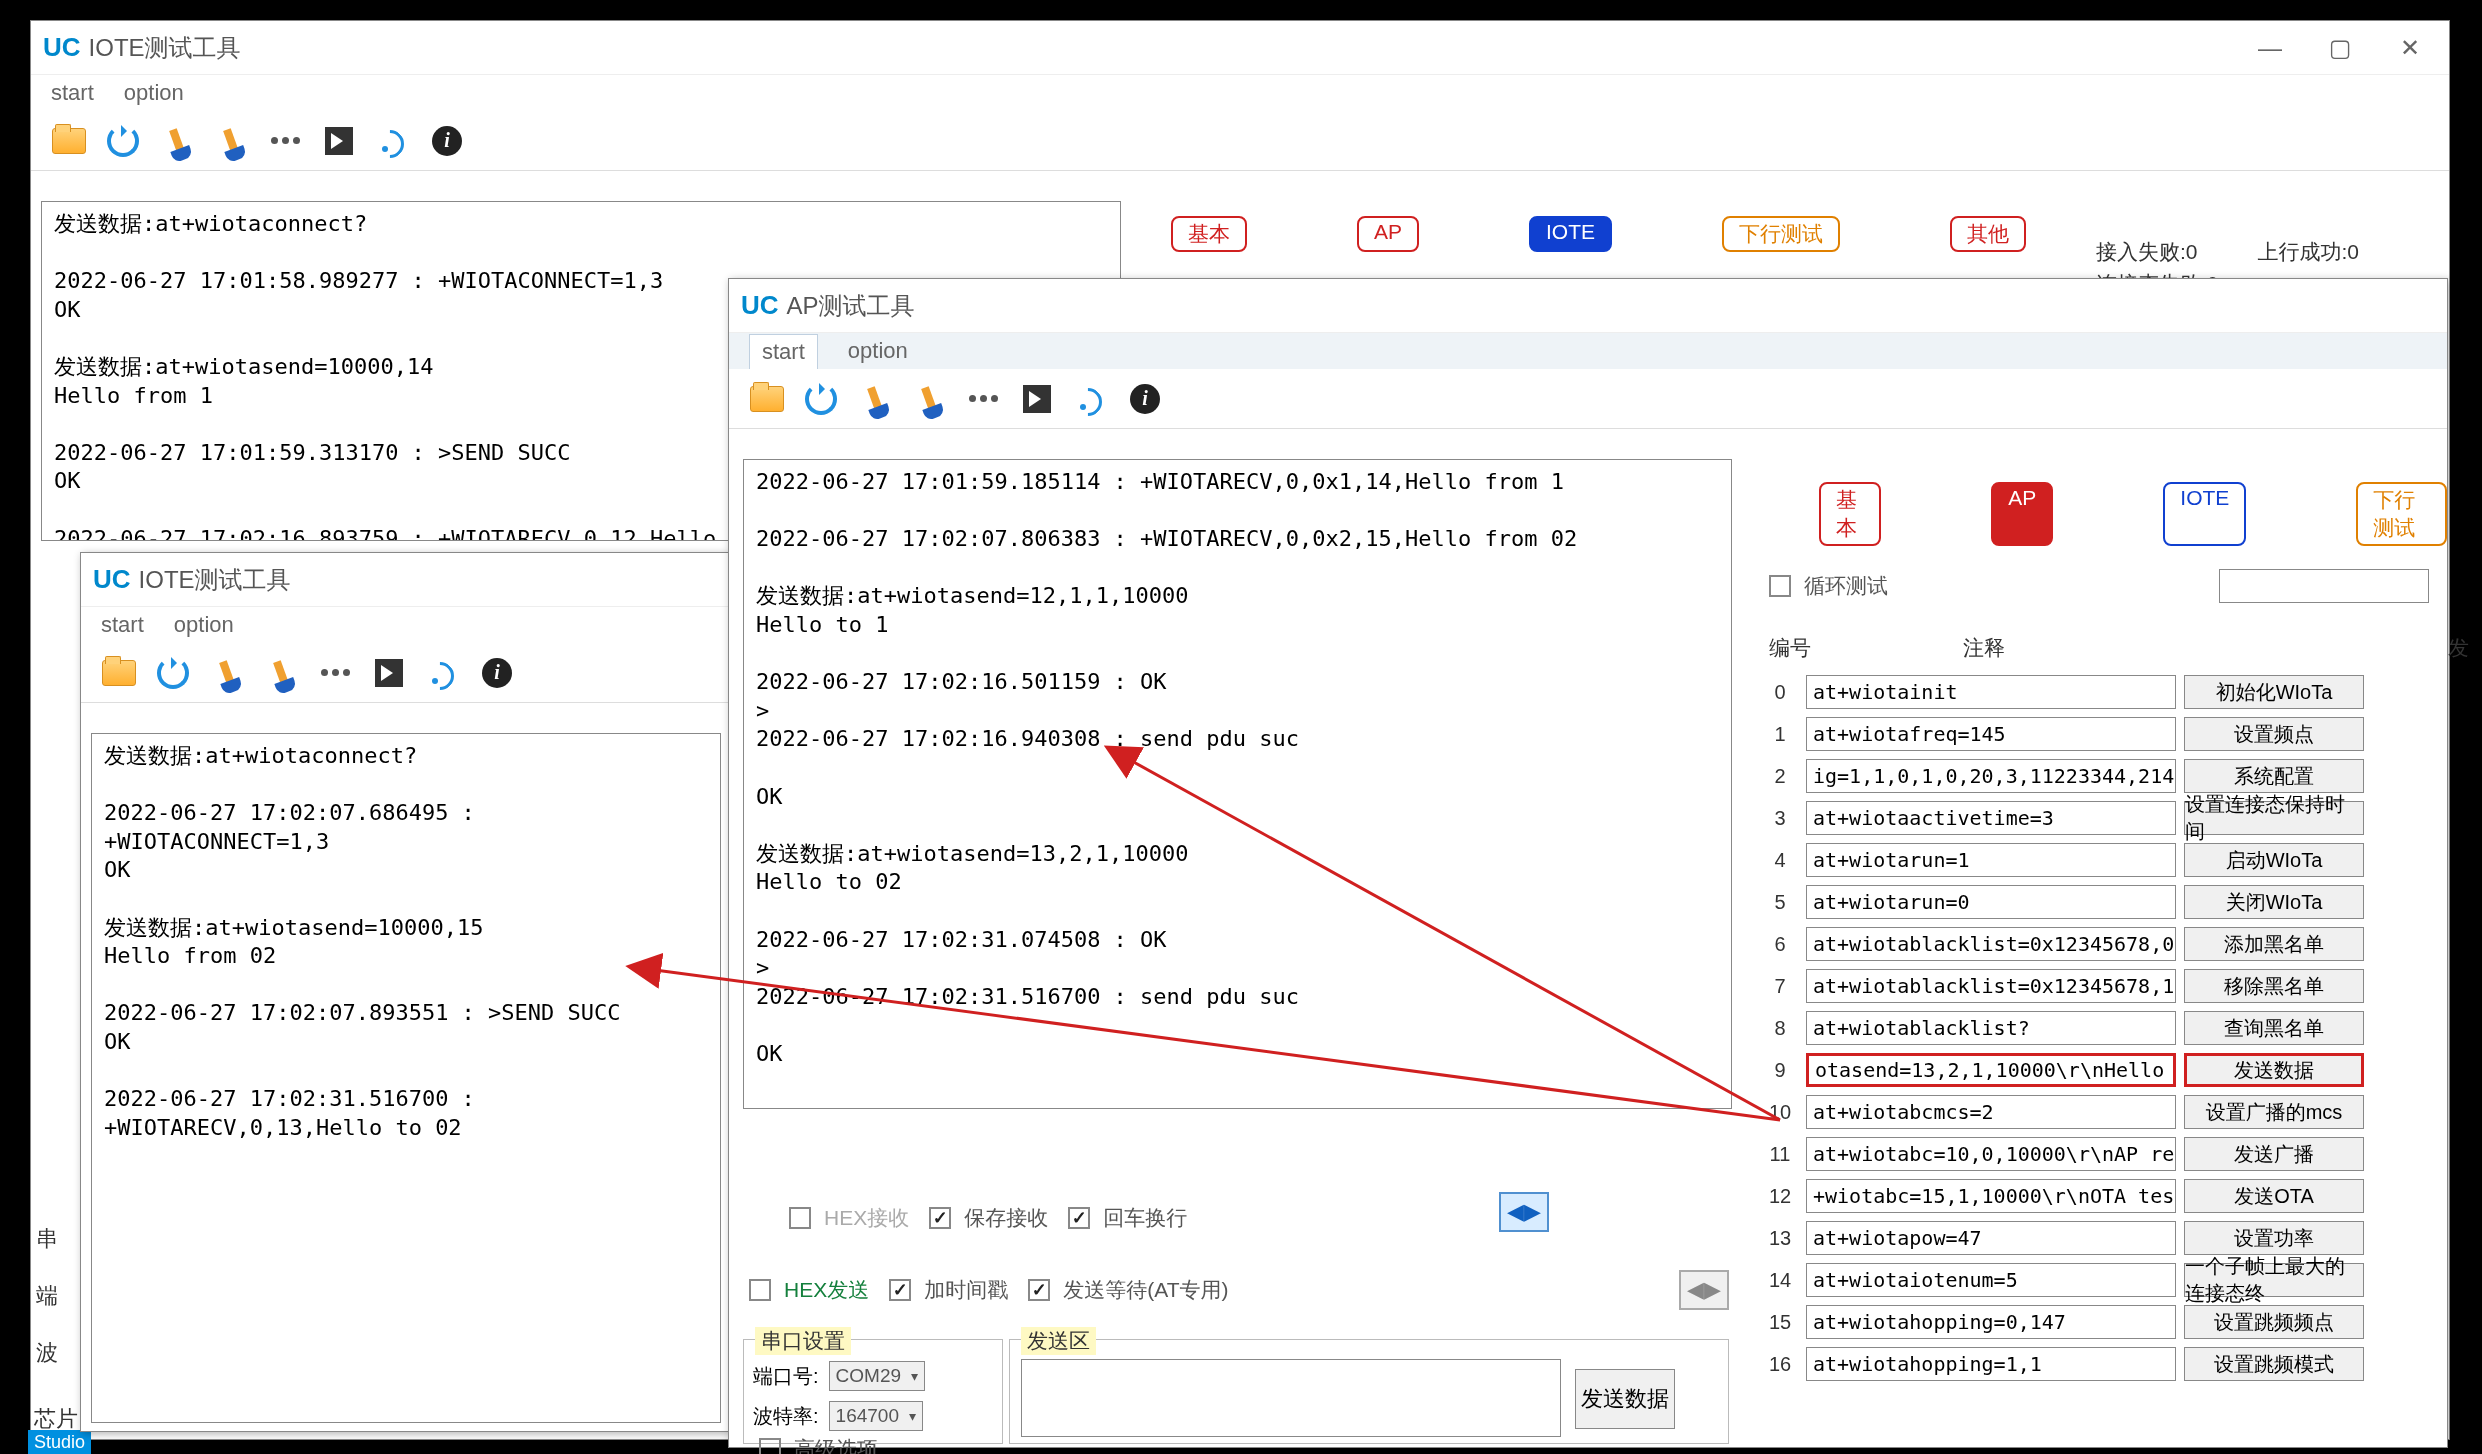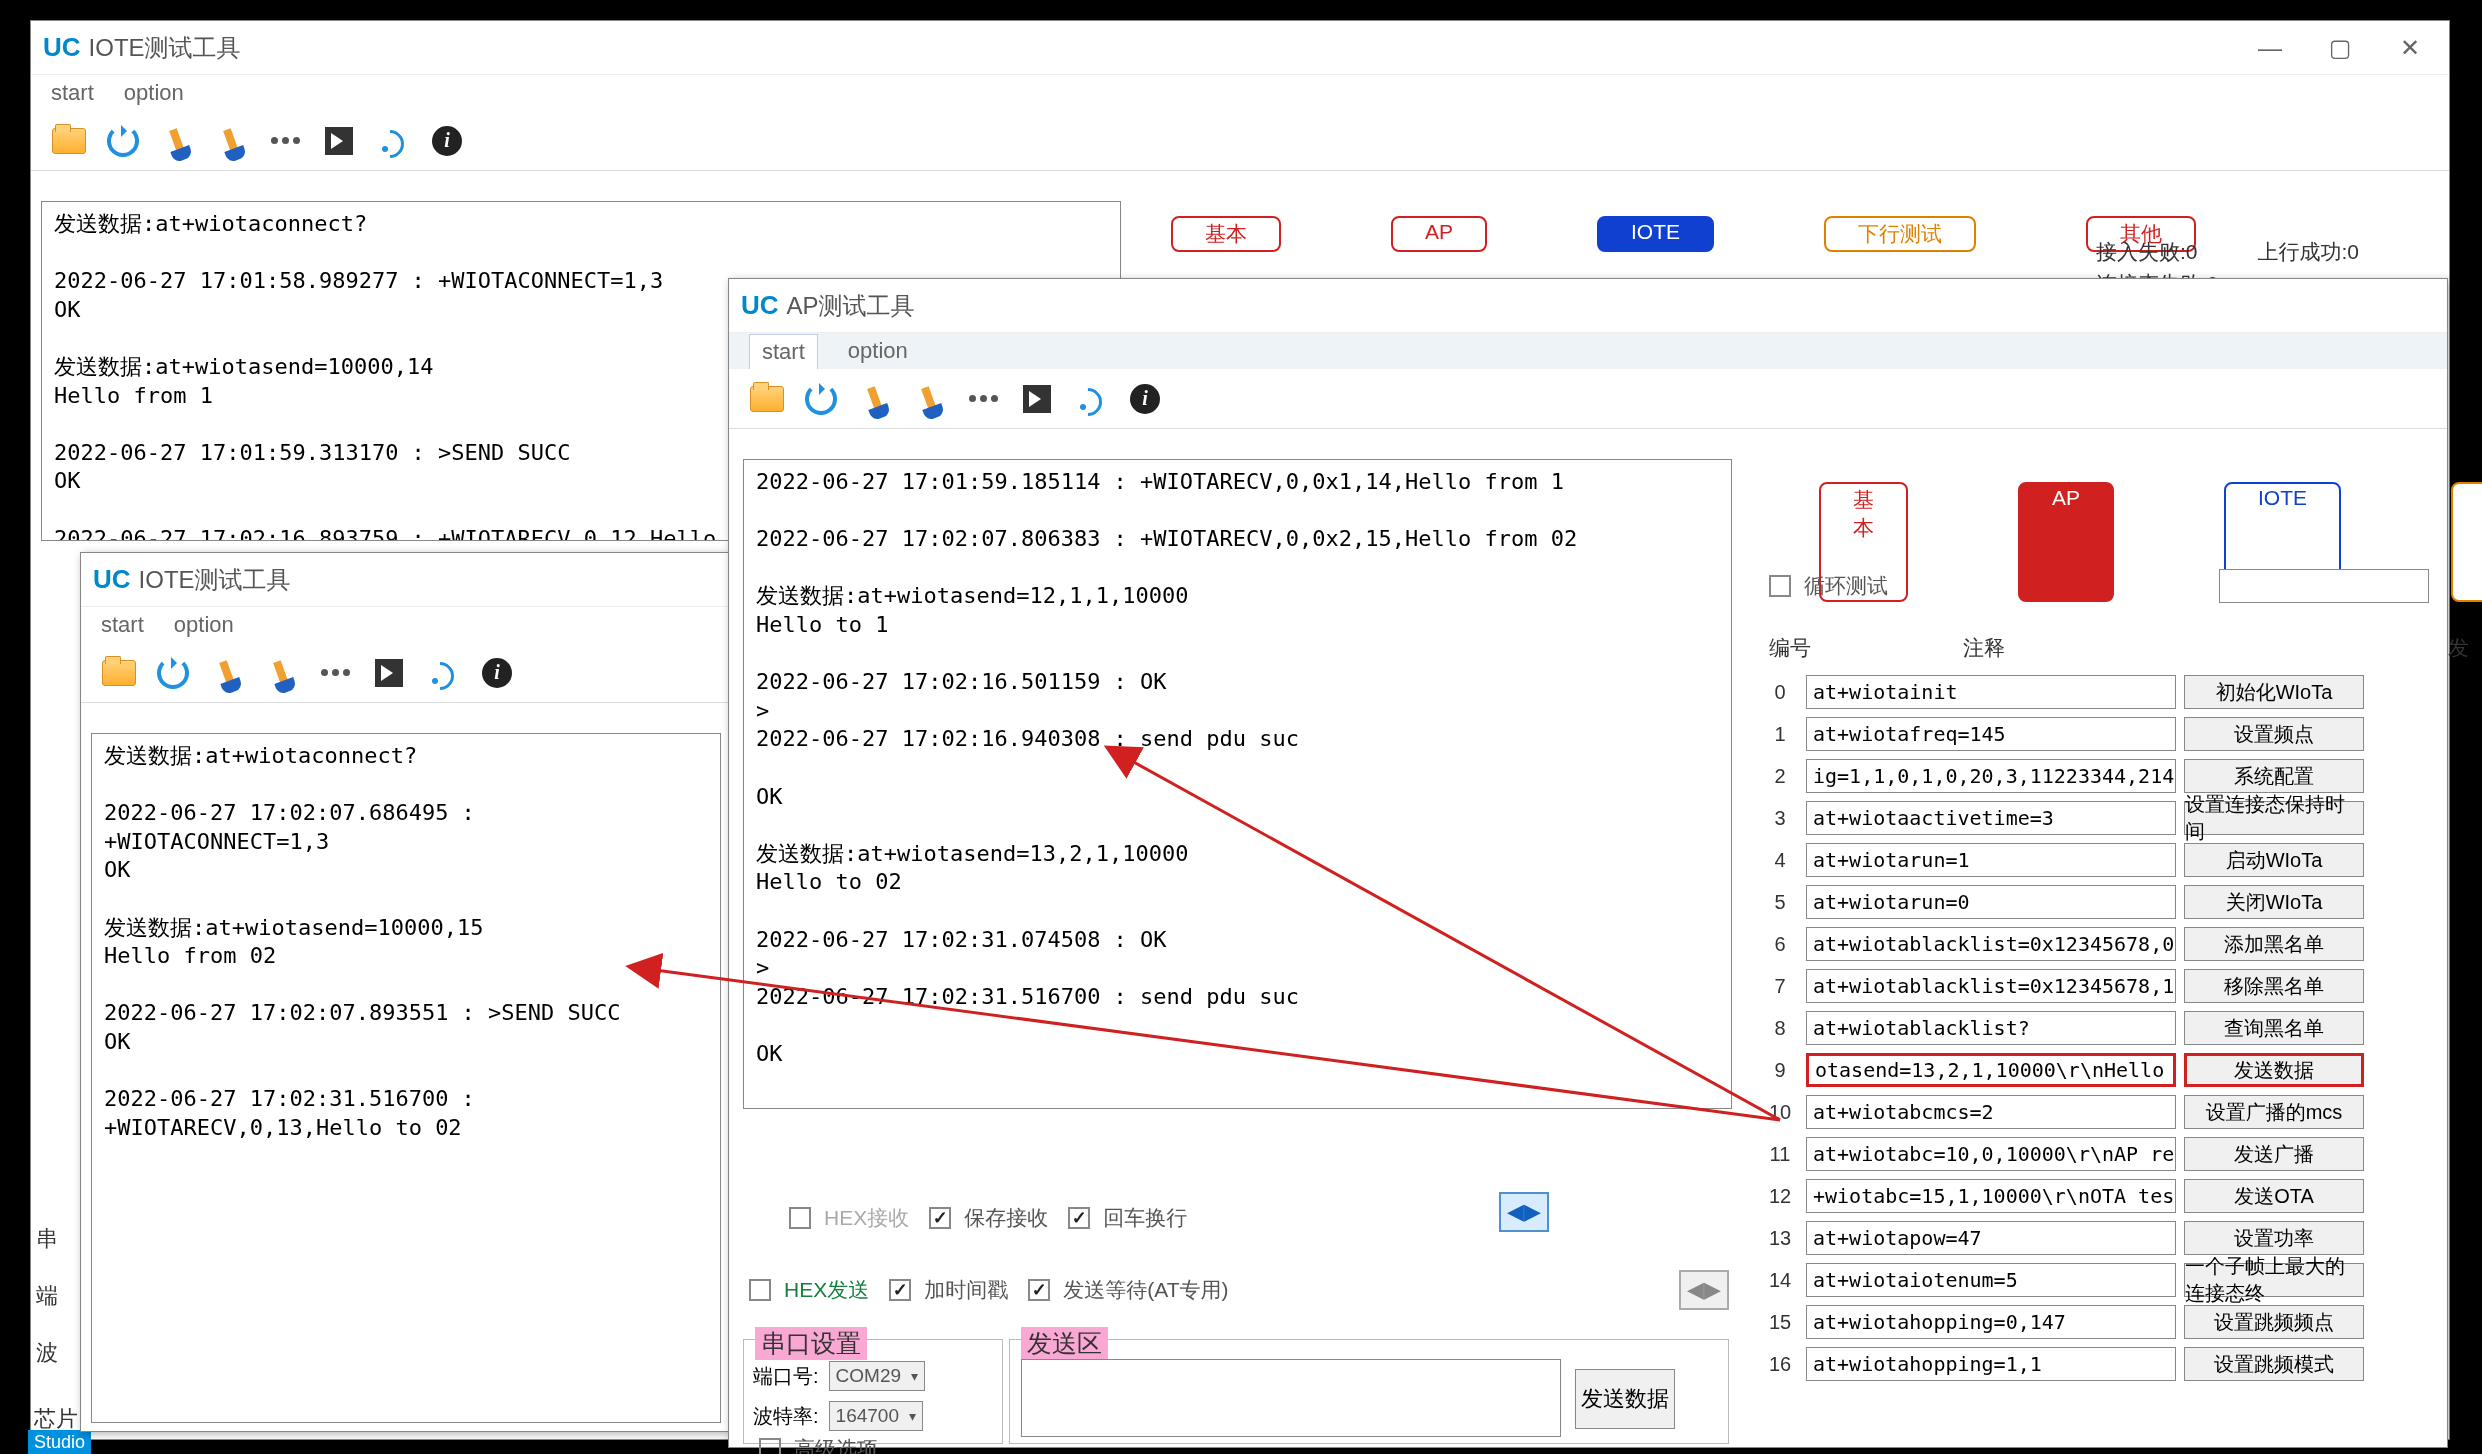--- a/index.html
+++ b/index.html
@@ -20,39 +20,39 @@
 .brush-icon::after { content:''; position:absolute; bottom:-8px; left:-6px; width:20px; height:12px; background:#2060c0; border-radius:0 0 8px 8px; }
 .dots-icon { display:flex; gap:4px; }
 .dots-icon span { width:7px; height:7px; background:#555; border-radius:50%; }
 .play-icon { width:28px; height:28px; background:#333; display:flex; align-items:center; justify-content:center;}
 .play-icon::after { content:''; border:8px solid transparent; border-left:12px solid #fff; margin-left:4px; }
 .signal-icon { width:26px; height:26px; position:relative; }
 .signal-icon::before { content:''; position:absolute; bottom:2px; left:2px; width:6px; height:6px; background:#2090e0; border-radius:50%; }
 .signal-icon::after { content:''; position:absolute; bottom:-4px; left:-4px; width:22px; height:22px; border:3px solid #2090e0; border-radius:50%; border-left-color:transparent; border-bottom-color:transparent; transform:rotate(45deg);}
 .info-icon { width:30px; height:30px; background:#222; border-radius:50%; color:#fff; display:flex; align-items:center; justify-content:center; font-size:20px; font-weight:bold; font-family:serif; font-style:italic;}
 .log-area { background:#fff; border:1px solid #888; font-family:"SimSun",monospace; font-size:22px; line-height:1.3; padding:8px 12px; white-space:pre-wrap; overflow:hidden; color:#000;}
-.tab-btn { border:2px solid; border-radius:8px; padding:2px 32px; font-size:21px; background:#fff; }
+.tab-btn { border:2px solid; border-radius:8px; padding:2px 15px; font-size:21px; background:#fff; }
 .tab-red { color:#d02020; border-color:#d02020; }
 .tab-blue { color:#fff; background:#1040d0; border-color:#1040d0; }
 .tab-blue2 { color:#1040d0; border-color:#1040d0; }
 .tab-orange { color:#e08000; border-color:#e08000; }
 .tab-redfill { color:#fff; background:#d02020; border-color:#d02020; }
 .stats { position:absolute; font-size:21px; color:#333; line-height:1.5; }
 .checkbox { display:inline-flex; align-items:center; gap:13px; margin-right:20px; font-size:21px; color:#555;}
 .checkbox .box { width:22px; height:22px; border:2px solid #888; display:flex; align-items:center; justify-content:center; font-size:18px; color:#222;}
 .checkbox .box.checked::after { content:'✓'; font-weight:bold; }
 .nav-btn { width:50px; height:40px; border:2px solid #5090d0; background:#d8ecff; display:flex; align-items:center; justify-content:center; color:#1060c0; font-size:22px;}
 .nav-btn.inactive { background:#f0f0f0; border-color:#aaa; color:#888;}
 .cmd-table { position:absolute; font-size:20px; }
 .cmd-row { display:flex; align-items:center; height:42px; gap:8px;}
 .cmd-idx { width:36px; text-align:center; color:#333; font-size:20px;}
 .cmd-input { width:370px; height:34px; border:1px solid #888; padding:0 6px; font-family:monospace; font-size:20px; background:#fff; overflow:hidden; white-space:nowrap; display:flex; align-items:center;}
 .cmd-btn { width:180px; height:34px; border:1px solid #888; background:#f0f0f0; display:flex; align-items:center; justify-content:center; font-size:20px;}
 .cmd-row.highlight .cmd-input, .cmd-row.highlight .cmd-btn { border:3px solid #d02020; }
-.fieldset-label { position:absolute; font-size:25px; color:#333; background:#f9a8d4; padding:0 6px; }
+.fieldset-label { position:absolute; font-size:21px; color:#333; background:#fef9c3; padding:0 6px; }
 .combo { display:inline-flex; align-items:center; border:1px solid #888; background:#f0f0f0; height:30px; padding:0 6px; font-size:19px; color:#555; gap:10px;}
 .combo::after { content:'▾'; font-size:14px;}
 .send-btn { width:100px; height:60px; border:1px solid #888; background:#f0f0f0; display:flex; align-items:center; justify-content:center; font-size:22px;}
 .side-labels { position:absolute; font-size:22px; color:#333; line-height:2.6; }
 svg.arrows { position:absolute; top:0; left:0; pointer-events:none; z-index:999; }
 </style>
 </head>
 <body>
 
 <div class="window" style="left:30px; top:20px; width:2420px; height:1420px;">

